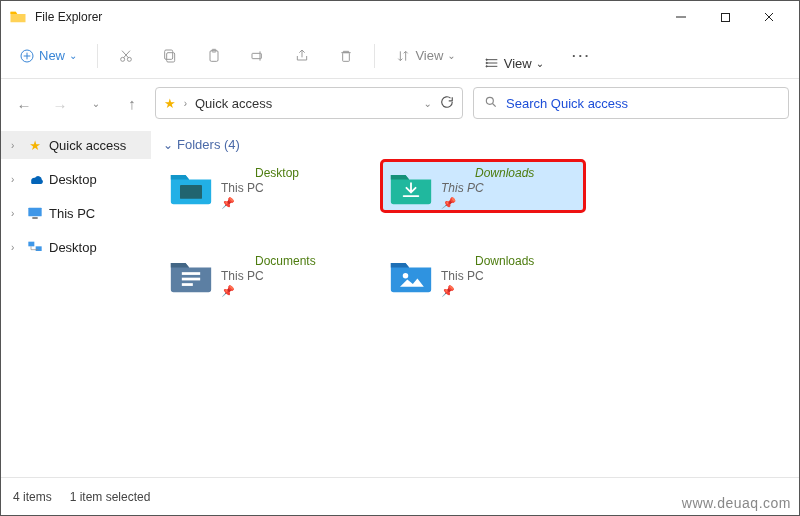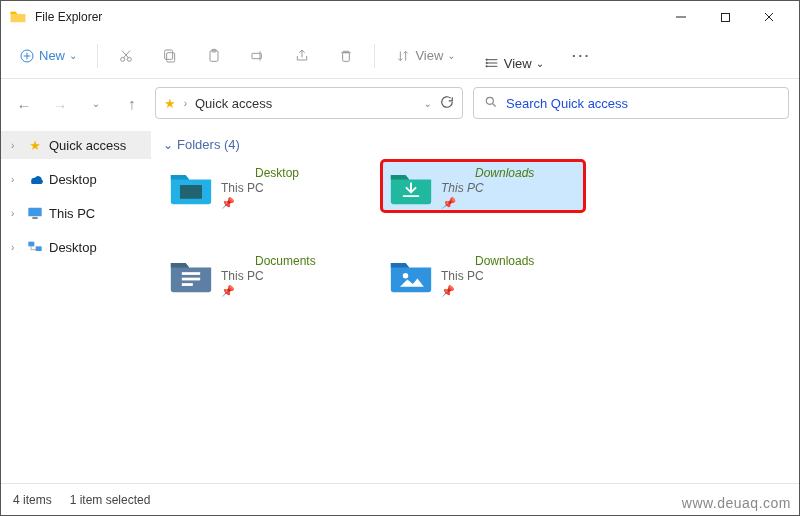--- a/index.html
+++ b/index.html
@@ -40,21 +40,21 @@
   .folders { display:flex; flex-wrap:wrap; gap:40px 20px; }
   .folder { width:200px; height:48px; display:flex; align-items:flex-start; gap:8px; padding:4px 6px; border-radius:2px; }
   .folder.selected { background:#cce8ff; outline:3px solid #e11; outline-offset:0px;font-style:italic; }
   .folder .ficon { width:44px; height:40px; flex-shrink:0; }
   .folder .meta { font-size:12px; line-height:15px; }
   .folder .meta .name { color:#4d7c0f;margin-left:34px; }
   .folder .meta .loc { color:#666; }
   .folder .meta .pin { color:#aaa; font-size:11px; }
 
   
-  .statusbar { position:absolute; bottom:0; left:0; right:0; height:32px; border-top:1px solid #e5e5e5; display:flex; align-items:center; padding:0 12px; font-size:12px; color:#444; gap:18px; }
+  .statusbar { position:absolute; bottom:0; left:0; right:0; height:38px; border-top:1px solid #e5e5e5; display:flex; align-items:center; padding:0 12px; font-size:12px; color:#444; gap:18px; }
   .watermark { position:absolute; bottom:4px; right:8px; font-size:14px; color:#888; letter-spacing:0.5px; }
 
   
 </style>
 </head>
 <body>
 
 <div class="titlebar">
   <span class="app-icon">
     <svg viewBox="0 0 24 24" width="18" height="18">

